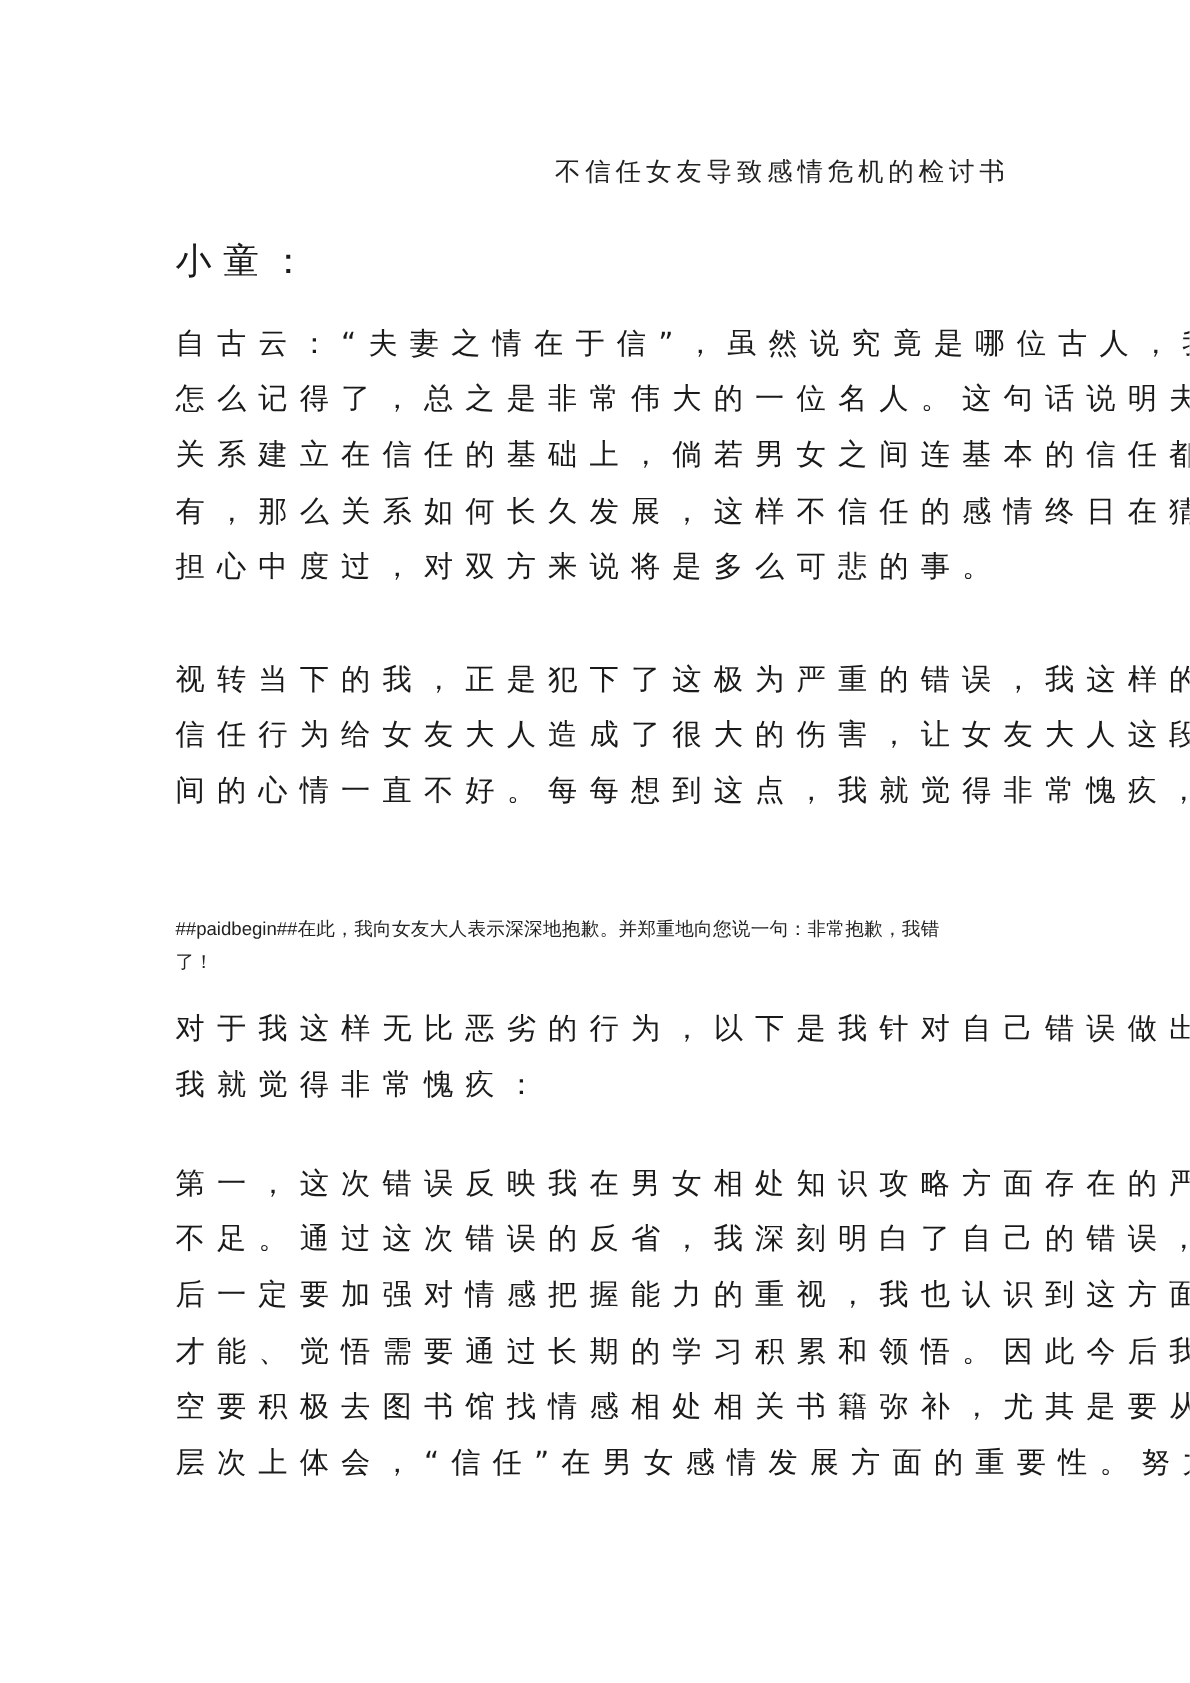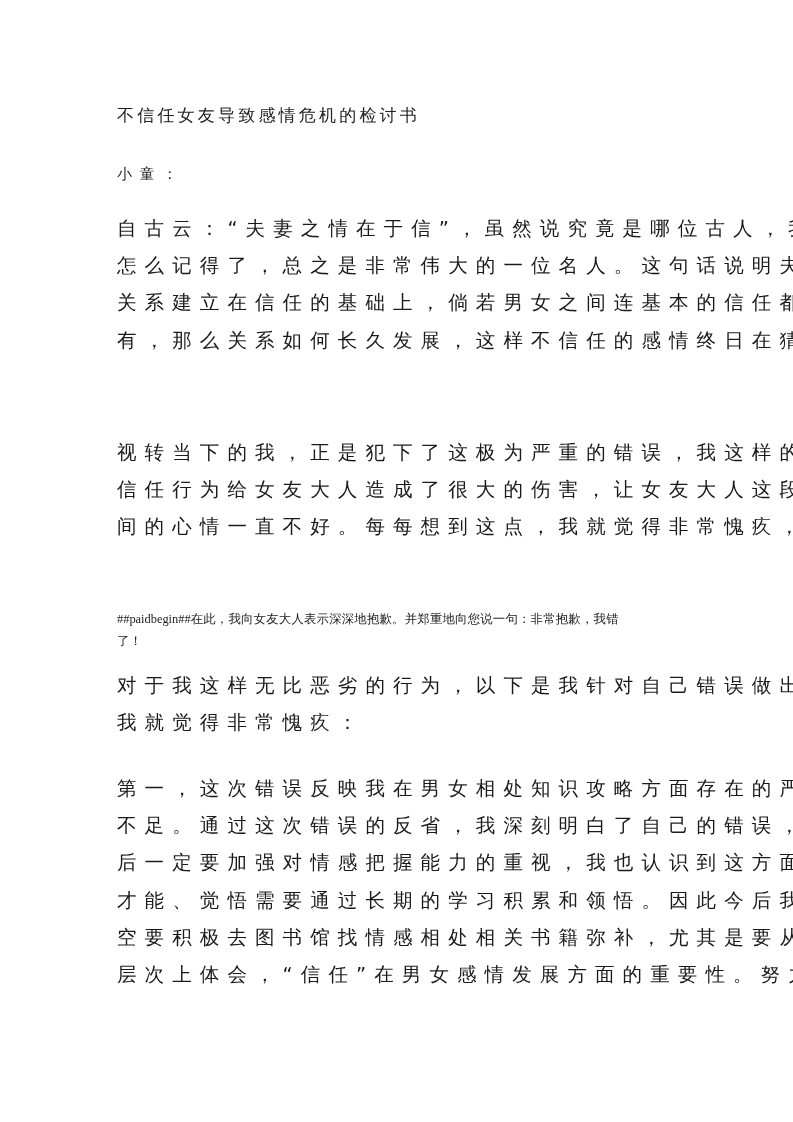--- a/index.html
+++ b/index.html
@@ -19,32 +19,32 @@
       position: absolute;
       left: 117px;
       top: 0;
       width: 560px;
     }
     .title {
       position: absolute;
       left: 0;
       top: 103px;
       width: 556px;
-      text-align: left;
+      text-align: right;
       font-size: 17px;
       letter-spacing: 3.2px;
       line-height: 24px;
       white-space: nowrap;
       color: #222;
     }
     .salutation {
       position: absolute;
       left: 0;
       top: 160px;
-      font-size: 15px;
+      font-size: 24px;
       letter-spacing: 7.6px;
       line-height: 28px;
       white-space: nowrap;
     }
     .para {
       position: absolute;
       left: 0;
       width: 560px;
       font-size: 19.5px;
       letter-spacing: 8.1px;
@@ -63,38 +63,39 @@
       left: 0;
       top: 608px;
       width: 560px;
       font-size: 12.4px;
       line-height: 21px;
       letter-spacing: 0.2px;
       color: #222;
     }
     .paid .ln { display: block; white-space: nowrap; }
     .paid .marker {
-      font-family: Liberation Serif, serif;
+      font-family: Liberation Sans, sans-serif;
       letter-spacing: 0;
     }
   </style>
 </head>
 <body>
 
 <div class="page">
 
   <div class="title">不信任女友导致感情危机的检讨书</div>
 
   <div class="salutation">小童：</div>
 
   <div class="para p1">
     <span class="ln">自古云：“夫妻之情在于信”，虽然说究竟是哪位古人，我不</span>
     <span class="ln">怎么记得了，总之是非常伟大的一位名人。这句话说明夫妻</span>
     <span class="ln">关系建立在信任的基础上，倘若男女之间连基本的信任都没</span>
     <span class="ln">有，那么关系如何长久发展，这样不信任的感情终日在猜忌、</span>
+    <span class="ln">担心中度过，对双方来说将是多么可悲的事。</span>
   </div>
 
   <div class="para p2">
     <span class="ln">视转当下的我，正是犯下了这极为严重的错误，我这样的不</span>
     <span class="ln">信任行为给女友大人造成了很大的伤害，让女友大人这段时</span>
     <span class="ln">间的心情一直不好。每每想到这点，我就觉得非常愧疚，非</span>
   </div>
 
   <div class="paid">
     <span class="ln"><span class="marker">##paidbegin##</span><span>在此，我向女友大人表示深深地抱歉。并郑重地向您说一句：非常抱歉，我错</span></span>

